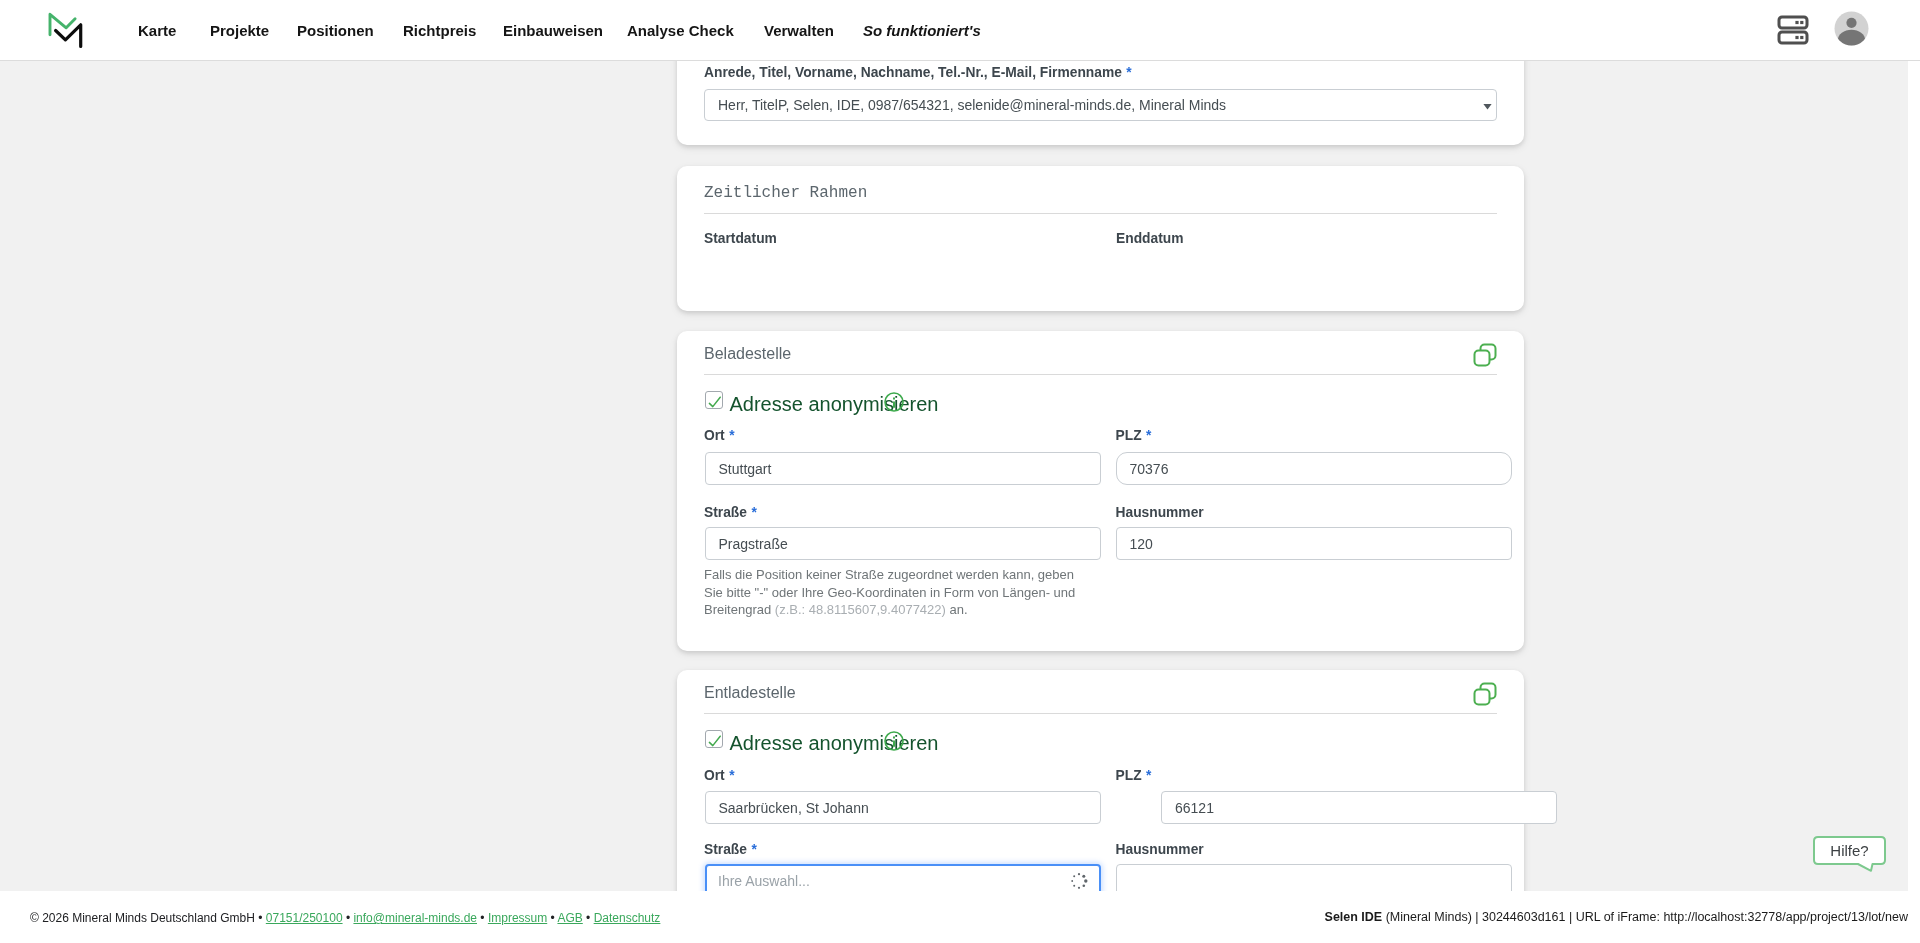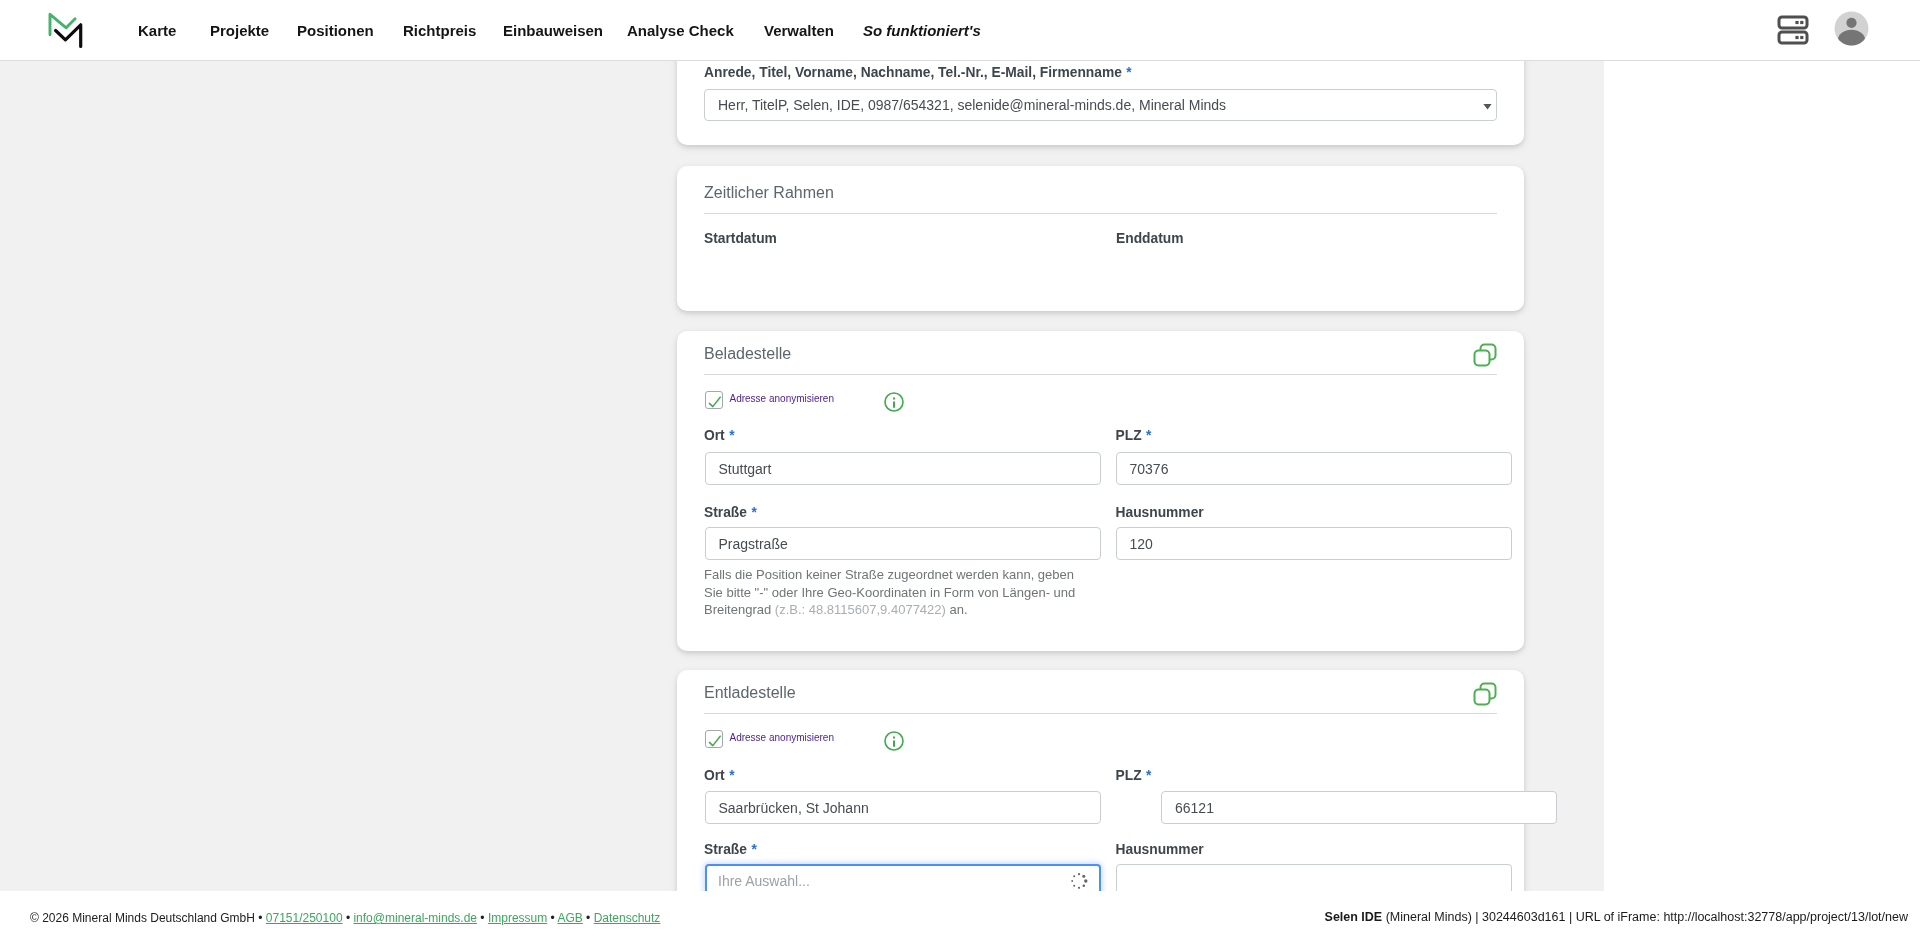--- a/index.html
+++ b/index.html
@@ -1,54 +1,54 @@
 <!DOCTYPE html>
 <html lang="de"><head>
 <meta charset="utf-8">
 <title>Mineral Minds</title>
 <style>
   * { margin:0; padding:0; box-sizing:border-box; }
   html,body { width:1920px; height:943px; overflow:hidden; }
   body { font-family:"Liberation Sans", sans-serif; background:#fff; position:relative; }
-  .content { position:absolute; left:0; top:61px; width:1604px; height:830px; background:#f1f1f1; overflow:hidden; }
+  .content { position:absolute; left:0; top:61px; width:1920px; height:830px; background:#f1f1f1; overflow:hidden; }
   .scrollgutter { position:absolute; left:1908px; top:0; width:12px; height:830px; background:#fff; }
   .header { position:absolute; left:0; top:0; width:1920px; height:61px; background:#fff; border-bottom:1px solid #dcdcdc; z-index:5; }
   .nav-item { position:absolute; top:0; height:60px; display:flex; align-items:center; font-size:15px; font-weight:bold; color:#151515; white-space:nowrap; }
   .card { position:absolute; left:677px; width:847px; background:#fff; border-radius:10px; box-shadow:0 2px 4px rgba(0,0,0,.10), 0 3px 9px rgba(0,0,0,.08); }
   .lbl { position:absolute; font-size:13.8px; font-weight:bold; color:#3d464d; white-space:nowrap; }
   .lbl .req { color:#2a6ed9; margin-left:4.5px; }
   .ctitle { position:absolute; left:27px; font-size:16px; color:#5c666d; }
   .divider { position:absolute; left:27px; width:793px; height:1px; background:#dadada; }
   .input { position:absolute; height:32px; border:1px solid #c9ced3; border-radius:4px; background:#fff; font-size:14px; color:#454d52; display:flex; align-items:center; padding-left:13px; white-space:nowrap; }
   .helper { position:absolute; font-size:13px; line-height:17.5px; color:#6f7578; }
   .helper .lt { color:#a9aeb2; }
   .cicon { position:absolute; }
   .chkbox { position:absolute; width:18px; height:18px; border:1px solid #a2a8ae; border-radius:3px; background:#fff; }
-  .chklbl { position:absolute; font-size:10px; color:#4c1d95; white-space:nowrap; }
+  .chklbl { position:absolute; font-size:20px; color:#14532d; white-space:nowrap; }
   .footer { position:absolute; left:0; top:891px; width:1920px; height:52px; background:#fff; }
   .f-left { position:absolute; left:30px; top:20px; font-size:12px; color:#202124; white-space:nowrap; }
   .f-left a { color:#3aa85c; text-decoration:underline; }
   .f-right { position:absolute; right:12px; top:19px; font-size:12.5px; color:#1b1b1b; white-space:nowrap; }
 </style>
 </head>
 <body>
 
 <div class="content">
 
   <div class="card" style="top:-16px; height:100px;">
     <div class="lbl" style="left:27px; top:20px;">Anrede, Titel, Vorname, Nachname, Tel.-Nr., E-Mail, Firmenname<span class="req">*</span></div>
     <div class="input" style="left:27px; top:44px; width:793px;">Herr, TitelP, Selen, IDE, 0987/654321, selenide@mineral-minds.de, Mineral Minds
       <svg style="position:absolute; right:4px; top:13.5px;" width="9" height="6" viewBox="0 0 9 6">
           <path d="M0.4,0 L8.6,0 L4.5,5.6 Z" fill="#50575d"></path>
         </svg>
     </div>
   </div>
 
   <div class="card" style="top:105px; height:145px;">
-    <div class="ctitle" style="top:18px;">Zeitlicher Rahmen</div>
+    <div class="ctitle" style="top:18px;font-family:Liberation Mono, monospace;">Zeitlicher Rahmen</div>
     <div class="divider" style="top:47px;"></div>
     <div class="lbl" style="left:27px; top:65px;">Startdatum</div>
     <div class="lbl" style="left:439px; top:65px;">Enddatum</div>
   </div>
 
   <div class="card" style="top:270px; height:320px;">
     <div class="ctitle" style="top:13.5px;">Beladestelle</div>
     <svg class="cicon" style="left:795px; top:11px;" width="26" height="26" viewBox="0 0 26 26">
       <rect x="8.5" y="2.5" width="15" height="15" rx="4" fill="none" stroke="#4caf50" stroke-width="2"></rect>
       <rect x="2.5" y="8.5" width="15" height="15" rx="4" fill="#fff" stroke="#4caf50" stroke-width="2"></rect>
@@ -61,21 +61,21 @@
     </div>
     <div class="chklbl" style="left:52.5px; top:61.5px;">Adresse anonymisieren</div>
     <svg class="cicon" style="left:206.5px; top:60.5px;" width="20" height="20" viewBox="0 0 20 20">
       <circle cx="10" cy="10" r="9" fill="none" stroke="#3eaa4d" stroke-width="1.6"></circle>
       <rect x="9" y="9.3" width="2" height="6.6" rx="1" fill="#3eaa4d"></rect>
       <rect x="9" y="5.3" width="2" height="2.4" rx="1" fill="#3eaa4d"></rect>
     </svg>
     <div class="lbl" style="left:27px; top:97px;">Ort<span class="req">*</span></div>
     <div class="lbl" style="left:438.5px; top:97px;">PLZ<span class="req">*</span></div>
     <div class="input" style="left:27.5px; top:121px; width:396.5px; height:33px;">Stuttgart</div>
-    <div class="input" style="left:438.5px; top:121px; width:396px; height:33px;">70376</div>
+    <div class="input" style="left:438.5px; top:121px; width:396px; height:33px;border-radius:11px;">70376</div>
     <div class="lbl" style="left:27px; top:174px;">Straße<span class="req">*</span></div>
     <div class="lbl" style="left:438.5px; top:174px;">Hausnummer</div>
     <div class="input" style="left:27.5px; top:196px; width:396.5px; height:33px;">Pragstraße</div>
     <div class="input" style="left:438.5px; top:196px; width:396px; height:33px;">120</div>
     <div class="helper" style="left:27px; top:235px; width:380px;">Falls die Position keiner Straße zugeordnet werden kann, geben Sie bitte "-" oder Ihre Geo-Koordinaten in Form von Längen- und Breitengrad <span class="lt">(z.B.: 48.8115607,9.4077422)</span> an.</div>
   </div>
 
   <div class="card" style="top:609px; height:290px;">
     <div class="ctitle" style="top:13.5px;">Entladestelle</div>
     <svg class="cicon" style="left:795px; top:11px;" width="26" height="26" viewBox="0 0 26 26">

